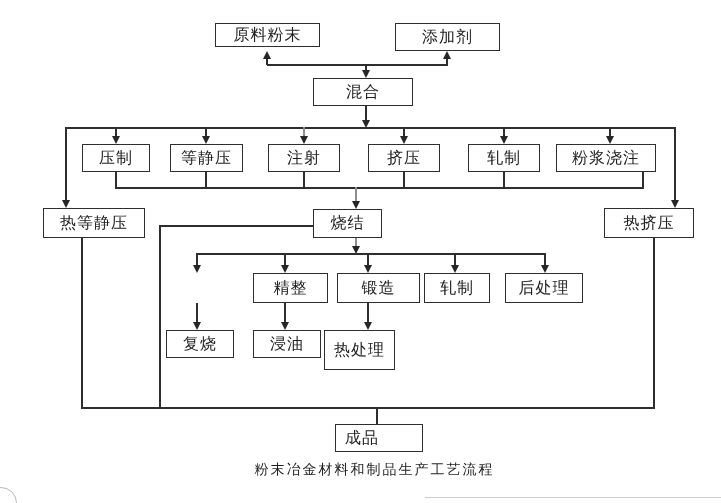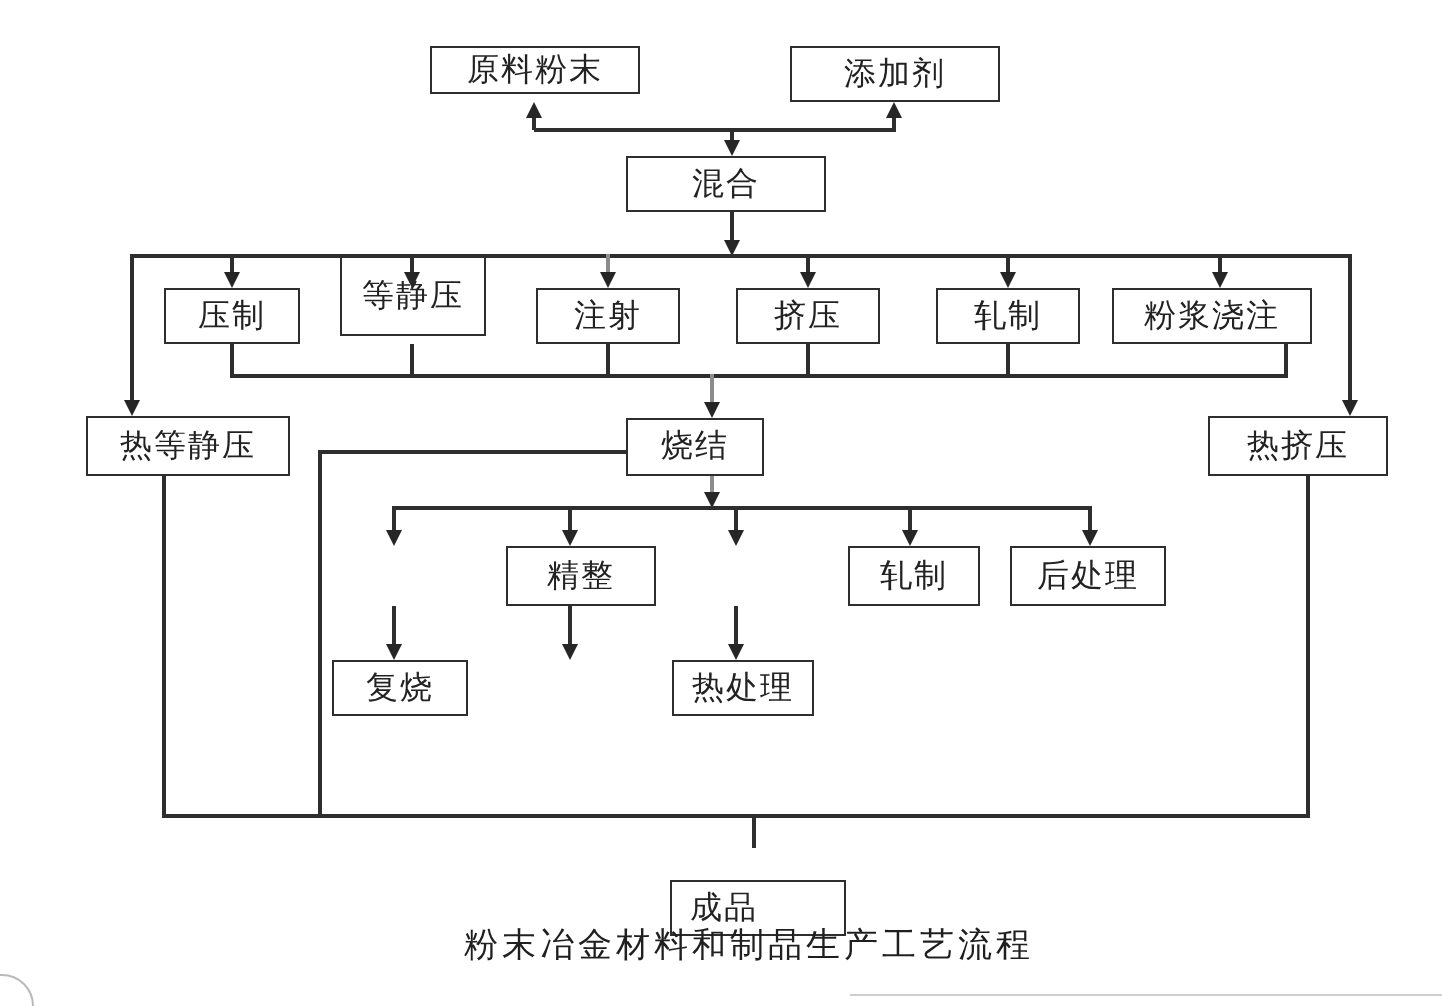--- a/index.html
+++ b/index.html
@@ -5,64 +5,66 @@
   html,body{margin:0;padding:0;background:#fff;}
   .stage{
     position:relative;width:721px;height:503px;background:#fff;overflow:hidden;
     font-family:"Liberation Serif","DejaVu Serif",serif;
   }
   .node{
     position:absolute;box-sizing:border-box;border:1.5px solid #2e2e2e;background:#fff;
     display:flex;align-items:center;justify-content:center;
     font-size:16px;color:#222;letter-spacing:1px;white-space:nowrap;
   }
-  .node.leftpad{justify-content:flex-start;padding-left:9px;margin-top:16px;}
+  .node.leftpad{justify-content:flex-start;padding-left:9px;}
   .h,.v{position:absolute;background:#2e2e2e;}
   .h{height:1.5px;}
   .v{width:1.5px;}
   .gray{background:#8d8d8d;}
   .ad,.au{position:absolute;width:0;height:0;border-left:4px solid transparent;border-right:4px solid transparent;}
   .ad{border-top:8px solid #262626;}
   .au{border-bottom:8px solid #262626;}
   .caption{
     position:absolute;left:28px;right:0;top:461px;text-align:center;
-    font-size:17px;color:#1f1f1f;letter-spacing:2px;
+    font-size:14px;color:#1f1f1f;letter-spacing:2px;
   }
   .corner-arc{
     position:absolute;left:-15px;top:487px;width:30px;height:30px;
     border:1px solid #b9b9b9;border-radius:50%;background:transparent;
   }
   .scanline{position:absolute;left:425px;top:497px;width:296px;height:1px;background:#cfcfcf;}
 </style>
 </head>
 <body>
 
 <div class="stage">
 
   <div class="node" style="left:215px;top:23px;width:105px;height:24px">原料粉末</div>
   <div class="node" style="left:395px;top:23px;width:105px;height:28px">添加剂</div>
   <div class="node" style="left:313px;top:78px;width:100px;height:28px">混合</div>
 
   <div class="node" style="left:82px;top:144px;width:68px;height:28px">压制</div>
-  <div class="node" style="left:170px;top:128px;width:73px;height:40px">等静压</div>
+  <div class="node" style="left:170px;top:144px;width:73px;height:28px">等静压</div>
   <div class="node" style="left:268px;top:144px;width:72px;height:28px">注射</div>
   <div class="node" style="left:368px;top:144px;width:72px;height:28px">挤压</div>
   <div class="node" style="left:468px;top:144px;width:72px;height:28px">轧制</div>
   <div class="node" style="left:556px;top:144px;width:100px;height:28px">粉浆浇注</div>
 
   <div class="node" style="left:43px;top:208px;width:102px;height:30px">热等静压</div>
   <div class="node" style="left:313px;top:209px;width:69px;height:29px">烧结</div>
   <div class="node" style="left:604px;top:208px;width:90px;height:30px">热挤压</div>
 
   <div class="node" style="left:253px;top:273px;width:75px;height:30px">精整</div>
+  <div class="node" style="left:337px;top:273px;width:83px;height:30px">锻造</div>
   <div class="node" style="left:424px;top:273px;width:66px;height:30px">轧制</div>
   <div class="node" style="left:505px;top:273px;width:78px;height:30px">后处理</div>
 
   <div class="node" style="left:166px;top:330px;width:68px;height:28px">复烧</div>
-  <div class="node" style="left:336px;top:330px;width:71px;height:28px">热处理</div>
+  <div class="node" style="left:253px;top:330px;width:68px;height:28px">浸油</div>
+  <div class="node" style="left:324px;top:330px;width:71px;height:40px">热处理</div>
 
   <div class="node leftpad" style="left:335px;top:424px;width:88px;height:28px">成品</div>
 
   <div class="h" style="left:267px;top:64px;width:181px"></div>
   <div class="v" style="left:266px;top:57px;height:8px"></div>
   <i class="au" style="left:263px;top:51px"></i>
   <div class="v" style="left:446px;top:57px;height:8px"></div>
   <i class="au" style="left:443px;top:51px"></i>
   <div class="v" style="left:365px;top:64px;height:8px"></div>
   <i class="ad" style="left:362px;top:70px"></i>

